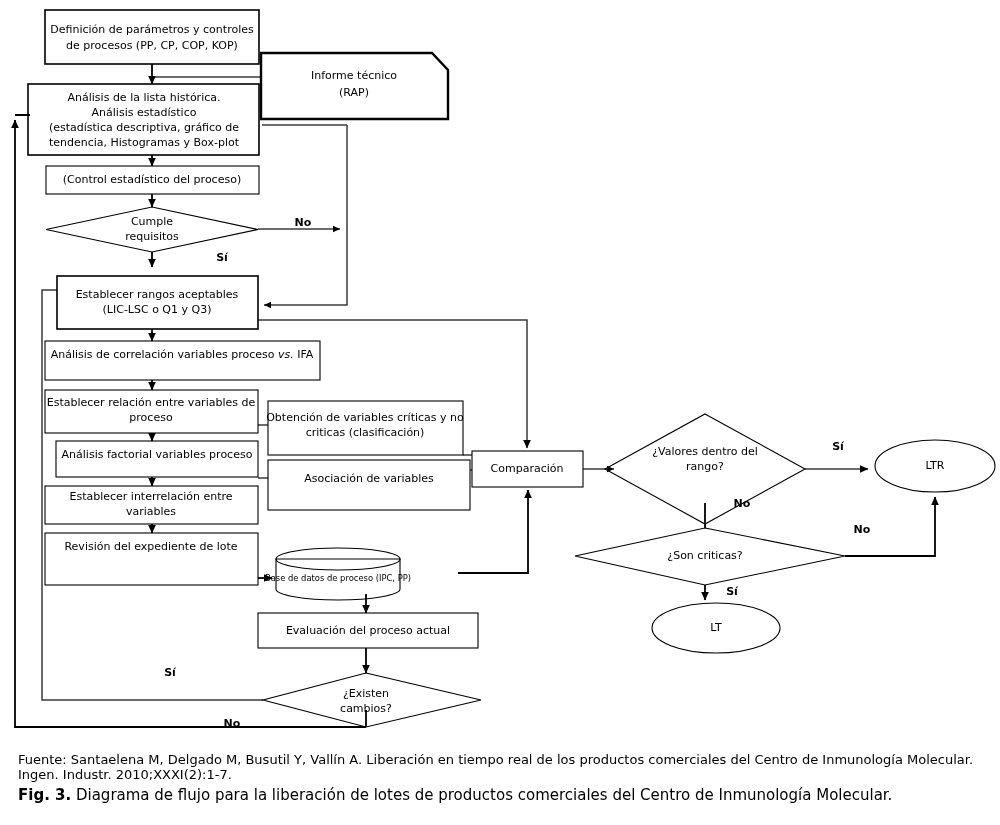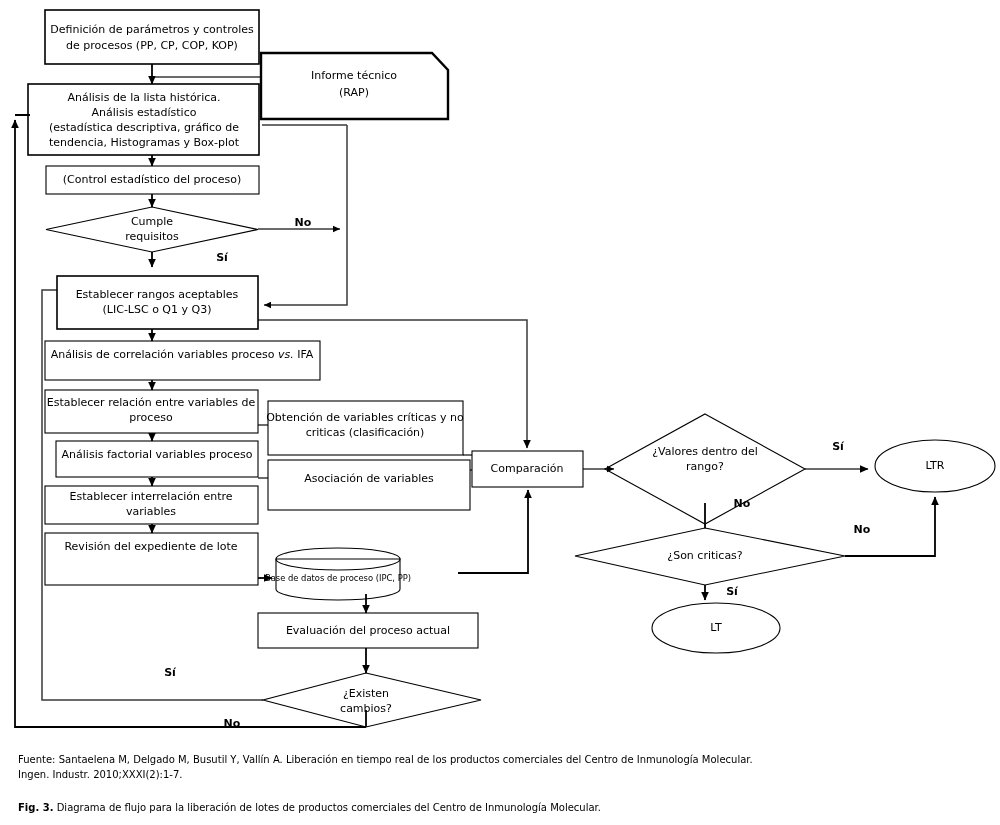--- a/index.html
+++ b/index.html
@@ -47,28 +47,28 @@
   }
   .ital{font-style:italic;}
 
   #caption{
     position:absolute;
     left:18px;
     top:752px;
     width:964px;
   }
   .cap-src{
-    font-size:10px;
+    font-size:13px;
     line-height:15px;
     color:#000;
-    margin:0 0 18px 0;
+    margin:0 0 6px 0;
     white-space:pre-line;
   }
   .cap-fig{
-    font-size:10px;
+    font-size:15px;
     line-height:15px;
     color:#000;
     margin:0;
   }
   .cap-fig b{font-weight:bold;}
 </style>
 </head>
 <body>
 
 <div id="page">

